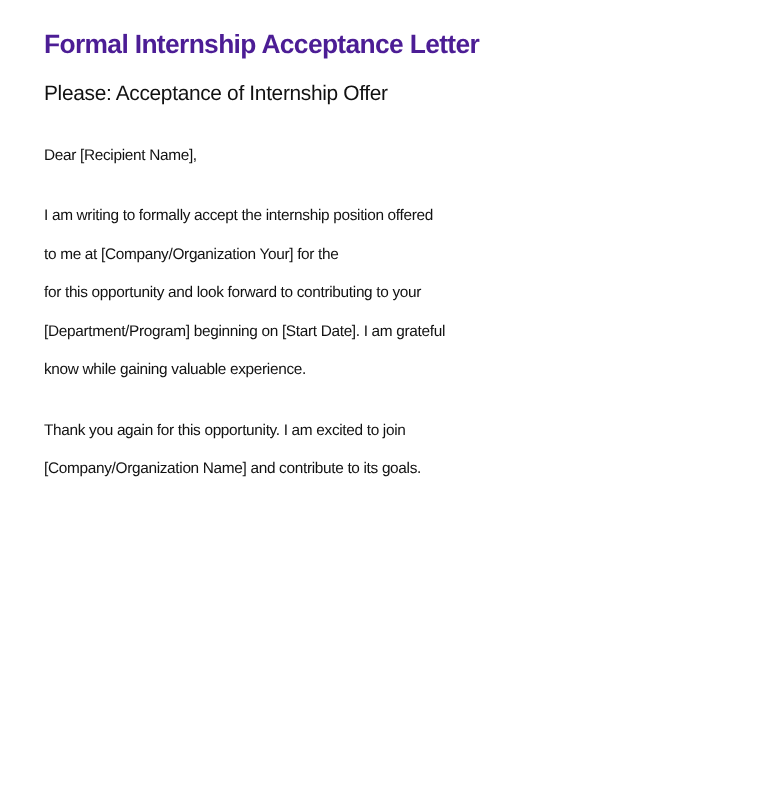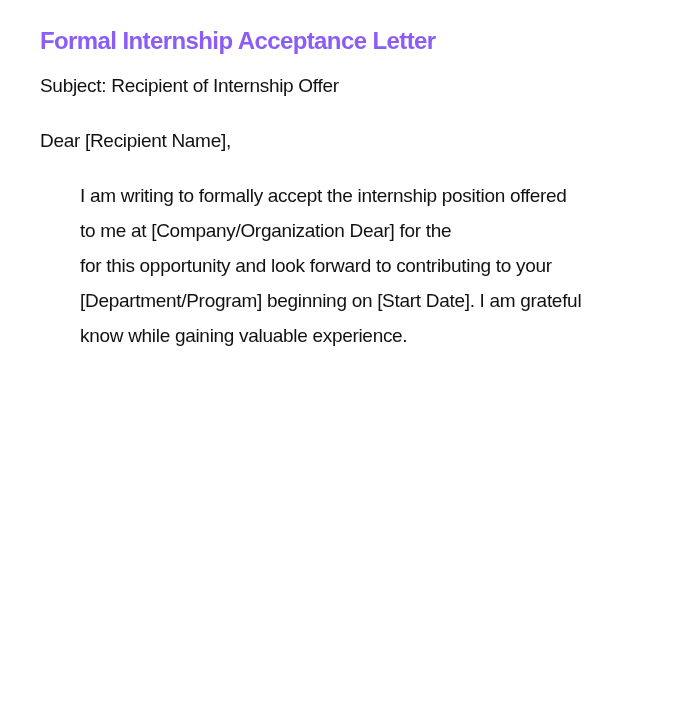--- a/index.html
+++ b/index.html
@@ -19,54 +19,58 @@
       padding: 26px 40px 0 40px;
       box-sizing: border-box;
       width: 700px;
     }
     .title {
       font-size: 24px;
       font-weight: bold;
       letter-spacing: -0.6px;
       margin: 0;
       line-height: 30px;
-      color: #8b5cf6;
+      color: #4c1d95;
     }
     .subject {
       font-size: 19px;
       line-height: 35px;
       margin: 12px 0 0 0;
       letter-spacing: -0.3px;
     }
     .para {
-      font-size: 19px;
+      font-size: 14px;
       line-height: 35px;
       margin: 20px 0 0 0;
       letter-spacing: -0.3px;
       width: 600px;
     }
-    .para.body1 { width: 600px; margin-left: 40px; }
+    .para.body1 { width: 600px; }
     .line { display: block; white-space: nowrap; }
   </style>
 </head>
 <body>
 
 <div class="page">
   <h1 class="title">Formal Internship Acceptance Letter</h1>
 
-  <p class="subject">Subject: Recipient of Internship Offer</p>
+  <p class="subject">Please: Acceptance of Internship Offer</p>
 
   <p class="para">Dear [Recipient Name],</p>
 
   <p class="para body1">
     <span class="line">I am writing to formally accept the internship position offered</span>
-    <span class="line">to me at [Company/Organization Dear] for the</span>
+    <span class="line">to me at [Company/Organization Your] for the</span>
     <span class="line">for this opportunity and look forward to contributing to your</span>
     <span class="line">[Department/Program] beginning on [Start Date]. I am grateful</span>
     <span class="line">know while gaining valuable experience.</span>
   </p>
 
   <p class="para">
   </p>
 
+  <p class="para">
+    <span class="line">Thank you again for this opportunity. I am excited to join</span>
+    <span class="line">[Company/Organization Name] and contribute to its goals.</span>
+  </p>
 
 
 </div>
 
 </body></html>

